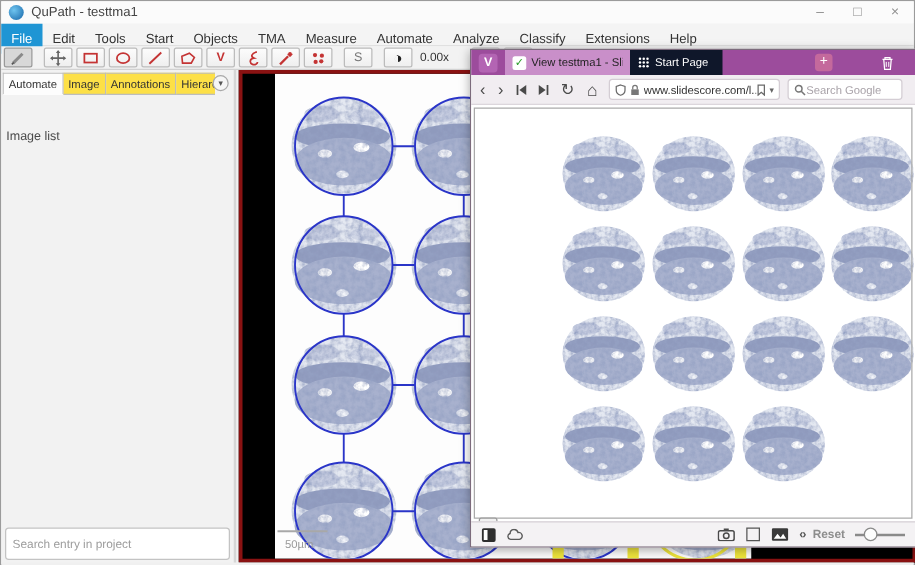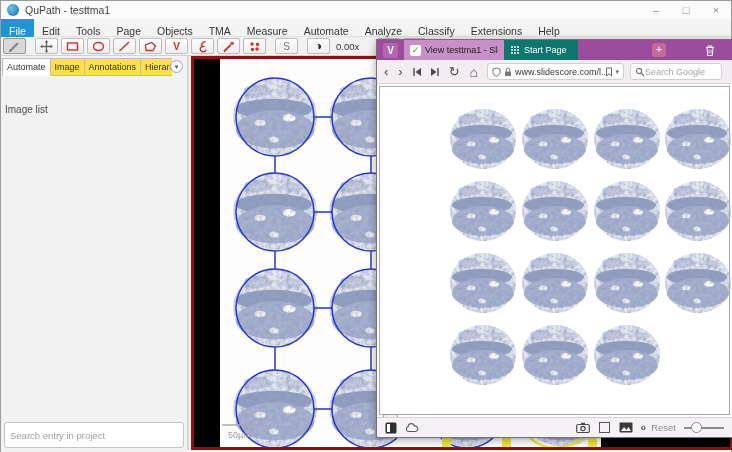--- a/index.html
+++ b/index.html
@@ -86,21 +86,21 @@
              border:1px solid #7c6b7c; box-shadow:0 2px 8px rgba(0,0,0,.35);
              background:#fff; }
   .btabbar { position:absolute; left:0; top:0; width:355px; height:20px;
              background:#9c4c9c; display:flex; align-items:center; }
   .vlogo { width:15px; height:15px; border-radius:3px; background:#b364b3;
            color:#fff; font-weight:bold; font-size:10px; display:flex;
            align-items:center; justify-content:center; margin:0 6px; }
   .btab { height:20px; display:flex; align-items:center; padding:0 6px;
           max-width:100px; }
   .btab.active { background:#c98fc9; }
-  .btab.inactive { background:#0f766e;justify-content:space-between; }
+  .btab.inactive { background:#0f172a;justify-content:space-between; }
   .btab-label { font-size:9px; white-space:nowrap; overflow:hidden;
                 text-overflow:clip; }
   .btab.active .btab-label { color:#222; width:78px; }
   .btab.inactive .btab-label { color:#fff; width:48px; }
   .favicon-check { width:11px; height:11px; background:#fff; border-radius:2px;
                    color:#2f9e2f; font-size:9px; line-height:11px; text-align:center;
                    margin-right:4px; flex:none; }
   .grid-dots { width:9px; height:9px; margin-right:5px; flex:none;
                display:grid; grid-template-columns:repeat(3,3px); }
   .grid-dots i { width:2px; height:2px; background:#fff; border-radius:50%;
@@ -130,21 +130,21 @@
               background:#fff; }
   .content-frame { position:absolute; left:2px; top:2px; width:351px; height:329px;
                    border:1px solid #aaa; }
   .expand-btn { position:absolute; left:6px; top:330px; width:15px; height:17px;
                 border:1px solid #9a9a9a; border-radius:2px; background:#f2f2f2;
                 font-size:9px; color:#555; display:flex; align-items:center;
                 justify-content:center; }
   .bstatusbar { position:absolute; left:0; top:377px; width:355px; height:20px;
                 background:#f4f2f4; border-top:1px solid #d6d0d6;
                 display:flex; align-items:center; }
-  .status-reset { font-size:9.5px; color:#8d8d8d; margin:0 4px 0 6px; }
+  .status-reset { font-size:9.5px; color:#8d8d8d; margin:0 4px 0 6px;font-weight:bold; }
   .slider { position:relative; width:40px; height:2px; background:#8a8a8a;
             margin-left:4px; }
   .slider-handle { position:absolute; left:7px; top:-5px; width:11px; height:11px;
                    border-radius:50%; background:#fdfdfd; border:1px solid #8a8a8a; }
   svg { display:block; }
 </style>
 </head>
 <body>
 
 <svg width="0" height="0" style="position:absolute" aria-hidden="true">
@@ -180,21 +180,21 @@
       <div class="win-btn">–</div>
       <div class="win-btn">□</div>
       <div class="win-btn">×</div>
     </div>
   </div>
 
   <div class="menubar">
     <span class="menu-item active">File</span>
     <span class="menu-item">Edit</span>
     <span class="menu-item">Tools</span>
-    <span class="menu-item">Page</span>
+    <span class="menu-item">Start</span>
     <span class="menu-item">Objects</span>
     <span class="menu-item">TMA</span>
     <span class="menu-item">Measure</span>
     <span class="menu-item">Automate</span>
     <span class="menu-item">Analyze</span>
     <span class="menu-item">Classify</span>
     <span class="menu-item">Extensions</span>
     <span class="menu-item">Help</span>
   </div>
 

